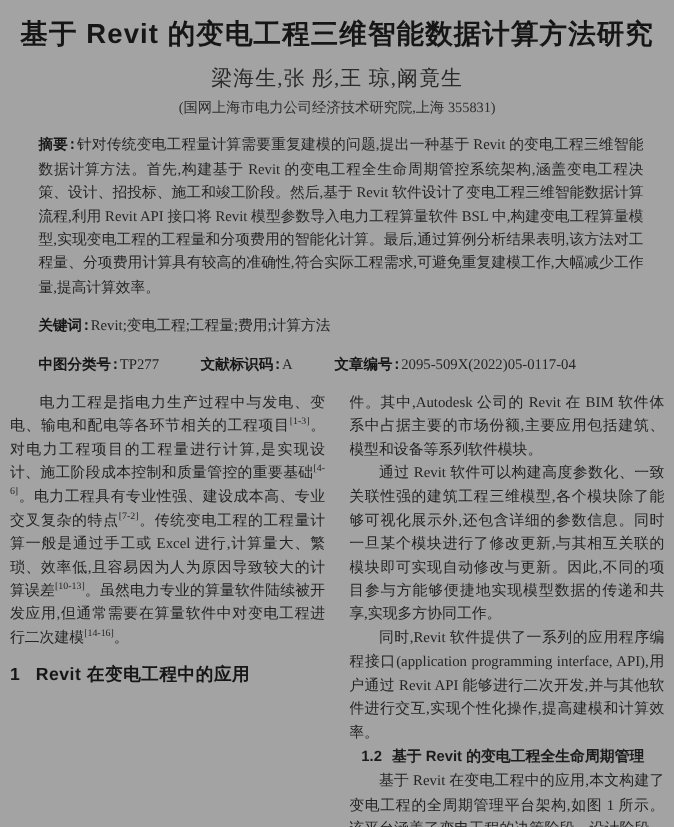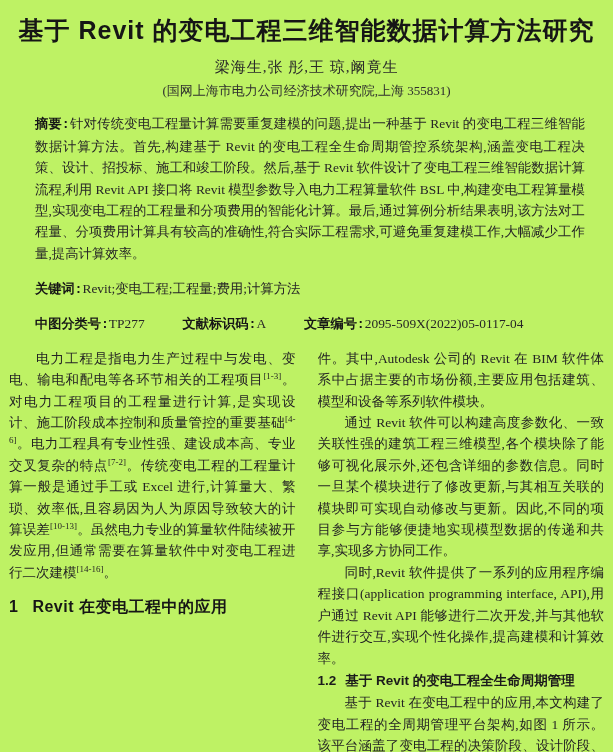--- a/index.html
+++ b/index.html
@@ -1,39 +1,39 @@
 <!DOCTYPE html>
 <html lang="zh"><head>
 <meta charset="utf-8">
 <style>
   html,body{margin:0;padding:0;background:#e8e6e2;}
   .page{
     position:relative;
     width:613px;height:752px;
     margin:0 auto;
-    background:#bef264;
+    background:#a3a3a3;
     color:#222;
     font-family:"Liberation Serif","DejaVu Serif",serif;
     overflow:hidden;
     box-sizing:border-box;
   }
   
   .title{
     margin:14px 10px 0;
     text-align:center;
     font-size:25px;
     font-weight:700;
     letter-spacing:1px;
     color:#161616;
     font-family:"Liberation Sans","DejaVu Sans",sans-serif;
   }
   .authors{
     margin-top:11px;
     text-align:center;
-    font-size:15px;
+    font-size:19px;
     letter-spacing:1px;
     color:#2a2a2a;
   }
   .affiliation{
     margin-top:5px;
     text-align:center;
     font-size:13px;
     color:#2e2e2e;
   }
   
@@ -76,21 +76,21 @@
   h2.section{
     margin:13px 0 7px;
     font-size:16px;
     font-weight:700;
     color:#161616;
     text-indent:0;
     font-family:"Liberation Sans","DejaVu Sans",sans-serif;
     letter-spacing:.5px;
   }
   h3.subsection{
-    margin:1px 0 1px;
+    margin:1px 11px 1px;
     font-size:13.5px;
     font-weight:700;
     color:#1b1b1b;
     text-indent:0;
     font-family:"Liberation Sans","DejaVu Sans",sans-serif;
   }
   .hnum{margin-right:14px;}
   .hnum-sub{margin-right:9px;}
 </style>
 </head>

